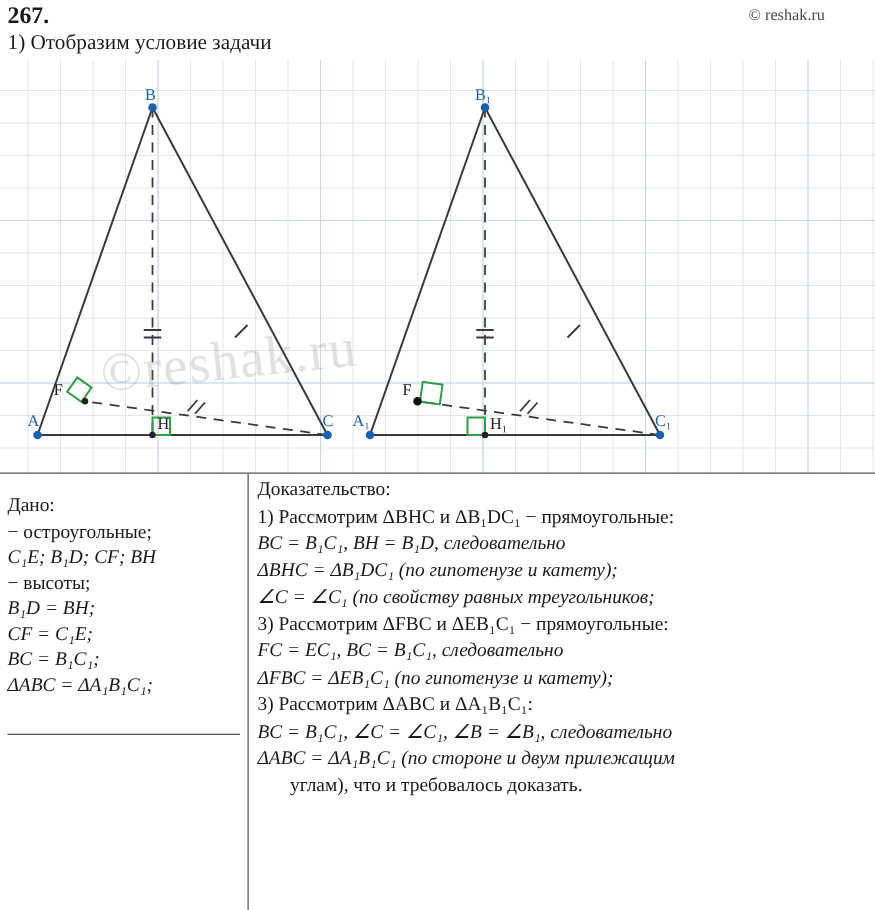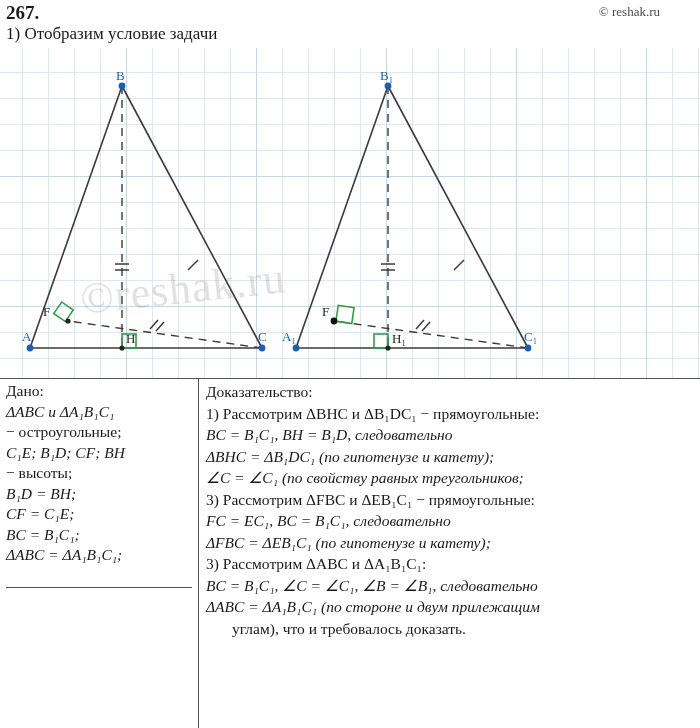--- a/index.html
+++ b/index.html
@@ -68,21 +68,21 @@
 
   
   .txtblock{
     position:absolute;left:0;top:378px;width:700px;height:350px;
     border-top:1px solid #555;
   }
   .vline{
     position:absolute;left:198px;top:0;width:1px;height:350px;background:#555;
   }
   .left{
-    position:absolute;left:6px;top:2px;width:190px;
+    position:absolute;left:6px;top:16px;width:190px;
     font-size:15.5px;line-height:20.5px;
   }
   .right{
     position:absolute;left:206px;top:2px;width:490px;
     font-size:15.5px;line-height:21.5px;
   }
   .it{font-style:italic;}
   .hr-left{
     position:absolute;left:6px;top:208px;width:186px;height:1px;background:#555;
   }
@@ -167,21 +167,20 @@
     </svg>
 
     <div class="wm">©reshak.ru</div>
   </div>
 
   <div class="txtblock">
     <div class="vline"></div>
 
     <div class="left">
       <div class="l-row">Дано:</div>
-      <div class="l-row it">ΔABC и ΔA₁B₁C₁</div>
       <div class="l-row">− остроугольные;</div>
       <div class="l-row it">C₁E; B₁D; CF; BH</div>
       <div class="l-row">− высоты;</div>
       <div class="l-row it">B₁D = BH;</div>
       <div class="l-row it">CF = C₁E;</div>
       <div class="l-row it">BC = B₁C₁;</div>
       <div class="l-row it">ΔABC = ΔA₁B₁C₁;</div>
     </div>
     <div class="hr-left"></div>
 

